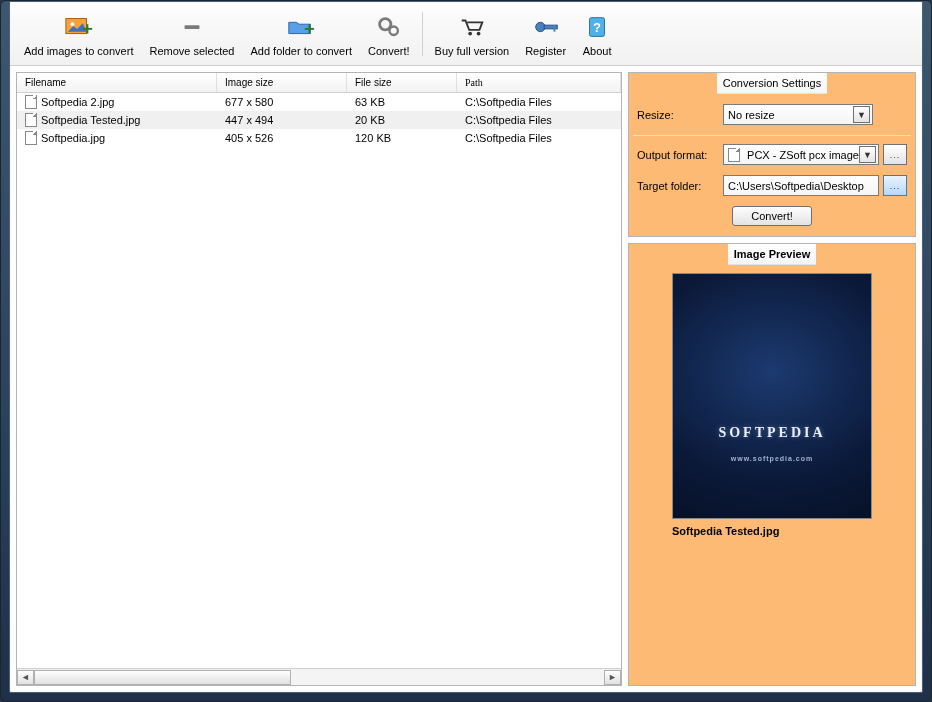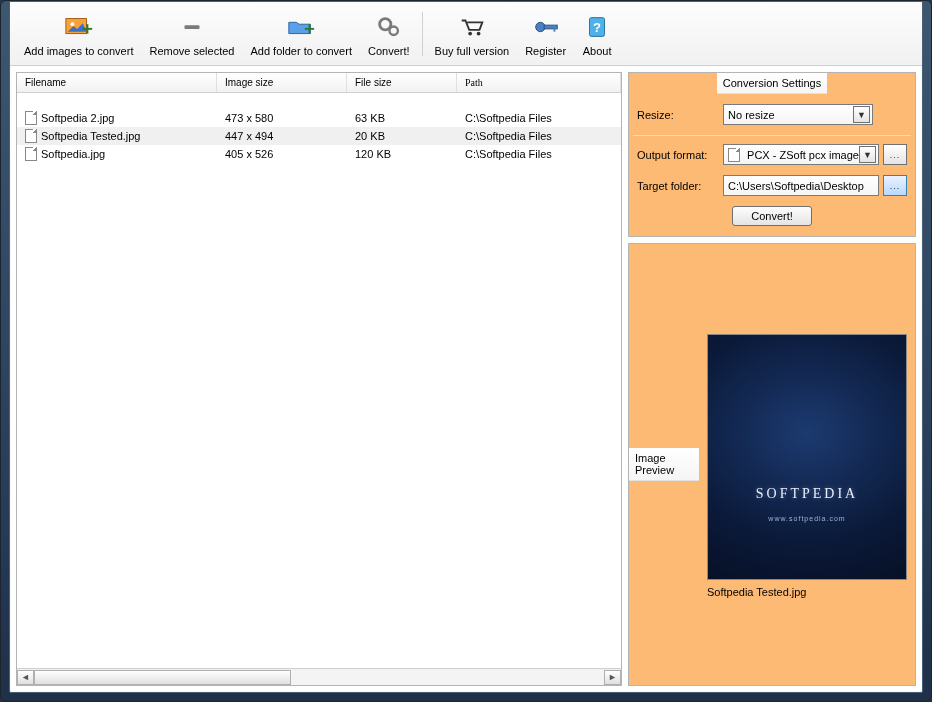--- a/index.html
+++ b/index.html
@@ -28,21 +28,21 @@
 
 
 .main { flex: 1; display: flex; padding: 6px; gap: 6px; overflow: hidden; }
 .listpane { flex: 1; border: 1px solid #b4b4b4; background: #fff; display: flex; flex-direction: column; min-width: 0; }
 .list-header { display: flex; background: linear-gradient(#fff, #f2f2f2); border-bottom: 1px solid #d0d0d0; }
 .list-header .col { padding: 4px 8px; border-right: 1px solid #e0e0e0; font-size: 10px; color: #000; }
 .col.filename { width: 200px; }
 .col.imgsize { width: 130px; }
 .col.filesize { width: 110px; }
 .col.path { flex: 1; font-family: Liberation Serif, serif; }
-.list-body { flex: 1; overflow-y: auto; margin-top: 16px; }
+.list-body { flex: 1; overflow-y: auto; }
 .list-row { display: flex; height: 18px; align-items: center; }
 .list-row.selected { background: #f0f0f0; }
 .list-row .cell { padding: 1px 8px; font-size: 11px; color: #000; overflow: hidden; white-space: nowrap; }
 .cell.filename { width: 200px; display: flex; align-items: center; }
 .cell.imgsize { width: 130px; }
 .cell.filesize { width: 110px; }
 .cell.path { flex: 1; }
 .file-icon { width: 12px; height: 14px; margin-right: 4px; border: 1px solid #888; background: #fff; position: relative; }
 .file-icon::before { content: ""; position: absolute; top: -1px; right: -1px; width: 4px; height: 4px; background: linear-gradient(135deg, #fff 50%, #888 50%); }
 
@@ -66,21 +66,21 @@
 .browse-btn { margin-left: 4px; height: 21px; width: 24px; letter-spacing: 1px; }
 .browse-btn.hl { background: linear-gradient(#eaf3ff,#b6d8ff); border-color: #3c7fb1; }
 .btn-convert { display: block; margin: 6px auto 0; padding: 3px 18px; border: 1px solid #707070; background: linear-gradient(#fdfdfd,#e4e4e4); font-size: 11px; border-radius: 3px; }
 hr.sep { border: none; border-top: 1px solid #e0e0e0; margin: 8px -4px; }
 
 .preview-panel .panel-body { flex: 1; display: flex; flex-direction: column; align-items: center; justify-content: flex-start; padding: 8px 8px 6px; }
 .preview-img { width: 200px; height: 246px; border: 1px solid #888; background: radial-gradient(ellipse 120% 80% at 50% 40%, #1c3a70 0%, #0b1a3a 55%, #050c1e 100%); position: relative; overflow: hidden; margin-bottom: 6px; }
 .preview-img .wm { position: absolute; top: 62%; left: 0; right: 0; text-align: center; color: #e8eefb; font-family: Georgia, serif; letter-spacing: 3px; font-size: 14px; text-shadow: 0 0 5px rgba(200,220,255,.4); }
 .preview-img .wm2 { position: absolute; top: 74%; left: 0; right: 0; text-align: center; color: #9fb4d6; font-size: 7px; letter-spacing: 1px; }
 .preview-label { font-size: 11px; color: #000; align-self: flex-start; }
-.preview-panel { flex: 1; display: flex; flex-direction: row; min-height: 0; }
+.preview-panel { flex: 1; display: flex; flex-direction: column; min-height: 0; font-weight: bold; }
 
 
 svg { display: block; }
 .ic svg { width: 30px; height: 26px; }
 .docicon { display: inline-flex; align-items: center; margin-right: 3px; }
 </style>
 </head>
 <body>
 
 <div class="window">
@@ -165,21 +165,21 @@
           <div class="col imgsize">Image size</div>
           <div class="col filesize">File size</div>
           <div class="col path">Path</div>
         </div>
         <div class="list-body" id="list-body">
             <div class="list-row">
               <div class="cell filename">
                 <span class="file-icon"></span>
                 <span>Softpedia 2.jpg</span>
               </div>
-              <div class="cell imgsize">473 x 580</div>
+              <div class="cell imgsize">677 x 580</div>
               <div class="cell filesize">63 KB</div>
               <div class="cell path">C:\Softpedia Files</div>
             </div>
             <div class="list-row selected">
               <div class="cell filename">
                 <span class="file-icon"></span>
                 <span>Softpedia Tested.jpg</span>
               </div>
               <div class="cell imgsize">447 x 494</div>
               <div class="cell filesize">20 KB</div>

